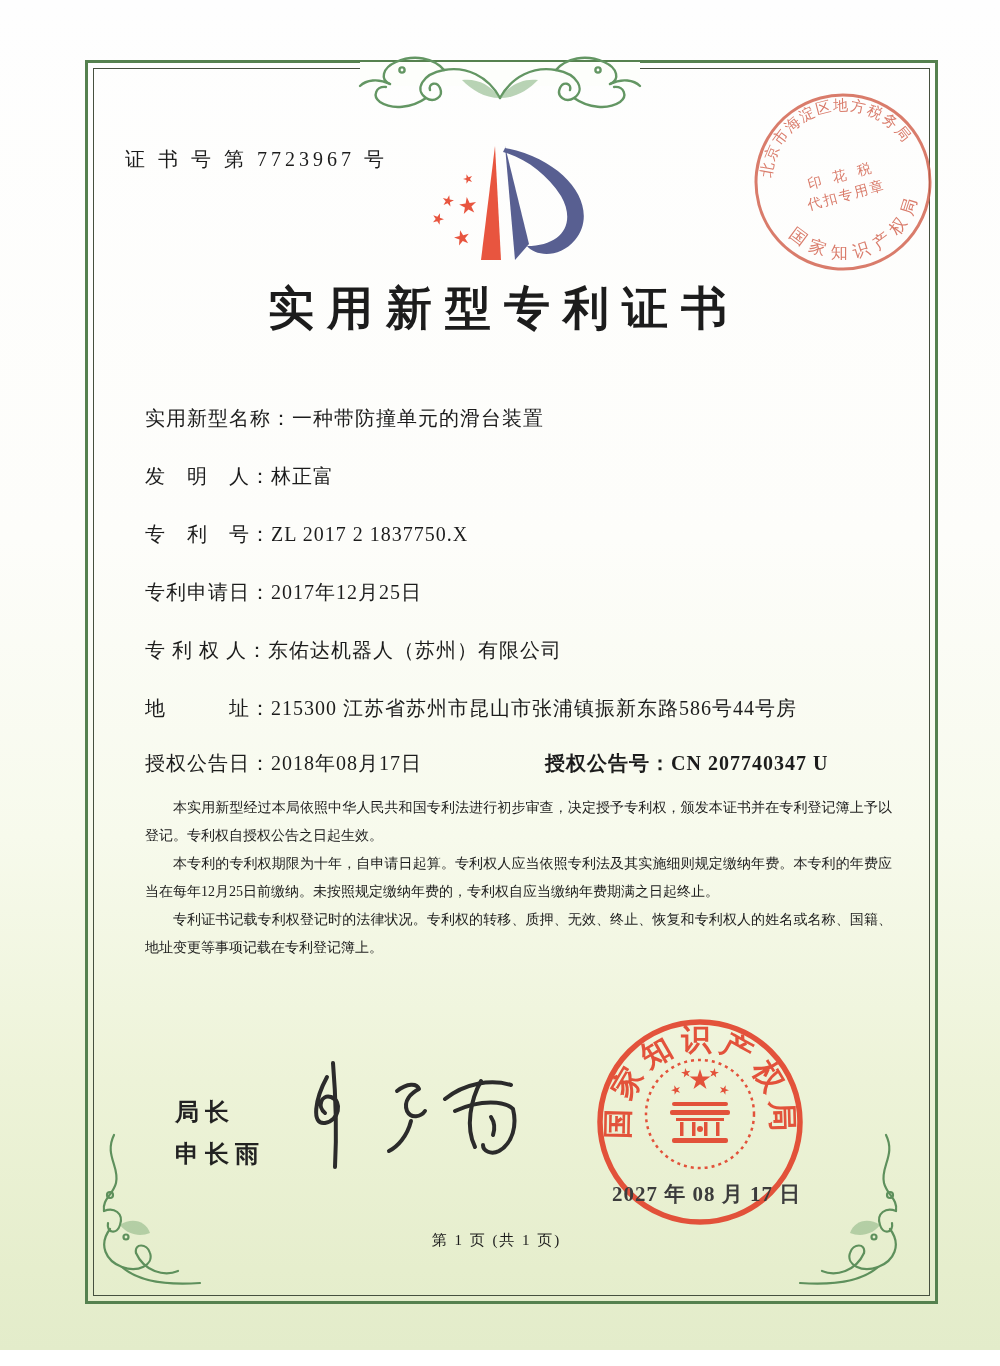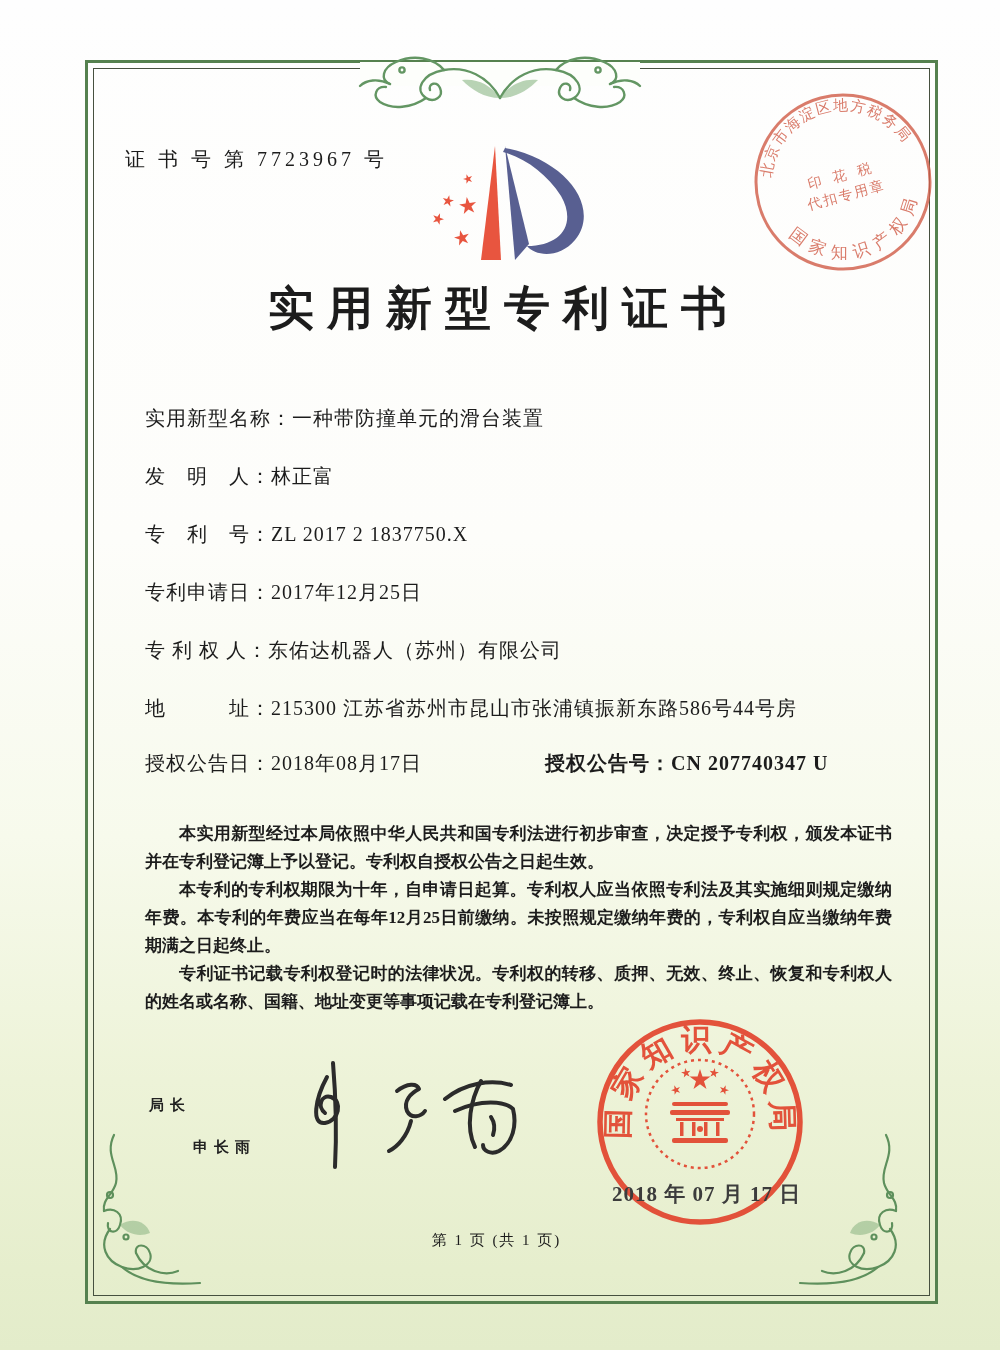--- a/index.html
+++ b/index.html
@@ -10,23 +10,23 @@
   }
   .abs{position:absolute;}
   
   .frame-outer{left:85px;top:60px;width:847px;height:1238px;border:3.5px solid #55814f;}
   .frame-inner{position:absolute;left:5px;top:5px;right:5px;bottom:5px;border:1.8px solid #46503f;}
   .certno{left:125px;top:146px;font-size:20px;letter-spacing:4px;}
   .title{left:0;right:0;top:278px;text-align:center;font-size:46px;font-weight:700;letter-spacing:13px;padding-left:8px;}
   .fieldrow{left:145px;width:760px;font-size:20px;letter-spacing:1px;white-space:nowrap;}
   .fieldrow .lb{letter-spacing:1px;}
   .grant-right{position:absolute;left:400px;top:0;font-weight:bold;}
-  .bodytext{left:145px;top:820px;width:747px;font-size:17px;line-height:28px;text-align:justify;font-weight:bold;}
+  .bodytext{left:145px;top:794px;width:747px;font-size:14px;line-height:28px;text-align:justify;}
   .bodytext p{margin:0;text-indent:2em;}
-  .officer{left:149px;font-family:Liberation Serif, serif;font-weight:700;font-size:15px;letter-spacing:6px;color:#222;}
+  .officer{left:175px;font-family:Liberation Serif, serif;font-weight:700;font-size:24px;letter-spacing:6px;color:#222;}
   .sealdate{left:612px;top:1180px;font-size:21px;letter-spacing:1px;color:#3c3c3c;z-index:6;font-weight:600;}
   .footer{left:0;right:7px;top:1231px;text-align:center;font-size:15px;letter-spacing:2px;}
   svg{display:block;}
   .seal-op{opacity:.9;}
   .stamp-op{opacity:.82;}
 </style>
 </head>
 <body>
 
 <div id="page">
@@ -147,21 +147,21 @@
     </span>
   </div>
 
   <div class="abs bodytext">
     <p>本实用新型经过本局依照中华人民共和国专利法进行初步审查，决定授予专利权，颁发本证书并在专利登记簿上予以登记。专利权自授权公告之日起生效。</p>
     <p>本专利的专利权期限为十年，自申请日起算。专利权人应当依照专利法及其实施细则规定缴纳年费。本专利的年费应当在每年12月25日前缴纳。未按照规定缴纳年费的，专利权自应当缴纳年费期满之日起终止。</p>
     <p>专利证书记载专利权登记时的法律状况。专利权的转移、质押、无效、终止、恢复和专利权人的姓名或名称、国籍、地址变更等事项记载在专利登记簿上。</p>
   </div>
 
   <div class="abs officer" style="top:1096px;">局长</div>
-  <div class="abs officer" style="top:1138px;margin-left:44px;">申长雨</div>
+  <div class="abs officer" style="top:1138px;">申长雨</div>
 
   <svg class="abs" style="left:285px;top:1055px;" width="250" height="120" viewBox="0 0 250 120">
     <g stroke="#2b2b2b" stroke-width="4" fill="none" stroke-linecap="round" stroke-linejoin="round">
       <path d="M42,22 C30,44 26,70 40,68 C54,66 58,46 46,42 C36,39 32,52 40,58"></path>
       <path d="M48,8 C50,32 52,74 50,112"></path>
       <path d="M112,36 C122,28 132,28 134,34 C126,38 118,46 122,56 C126,64 136,62 140,56"></path>
       <path d="M126,66 C122,82 112,92 104,96"></path>
       <path d="M160,44 C180,28 206,24 226,30"></path>
       <path d="M196,26 C186,44 180,72 190,92"></path>
       <path d="M170,56 C196,44 220,46 228,54 C232,70 228,88 214,96 C206,100 198,96 198,90"></path>
@@ -189,17 +189,17 @@
       <rect x="84" y="104" width="48" height="3"></rect>
       <rect x="88" y="108" width="3.5" height="14"></rect>
       <rect x="100" y="108" width="3.5" height="14"></rect>
       <rect x="112" y="108" width="3.5" height="14"></rect>
       <rect x="124" y="108" width="3.5" height="14"></rect>
       <circle cx="108" cy="115" r="3"></circle>
       <rect x="80" y="124" width="56" height="5" rx="2"></rect>
     </g>
   </svg>
 
-  <div class="abs sealdate">2018 年 07 月 17 日</div>
+  <div class="abs sealdate">2027 年 08 月 17 日</div>
 
   <div class="abs footer">第 1 页 (共 1 页)</div>
 
 </div>
 
 </body></html>

